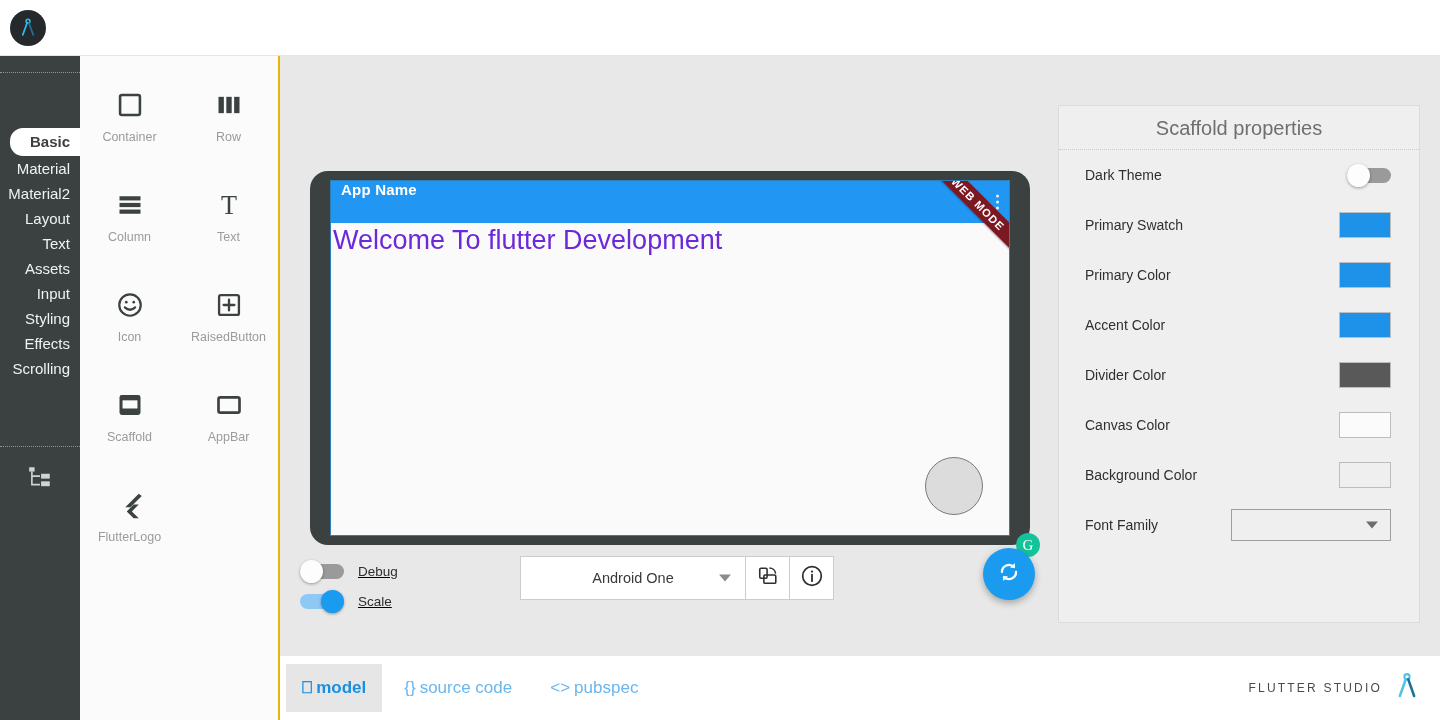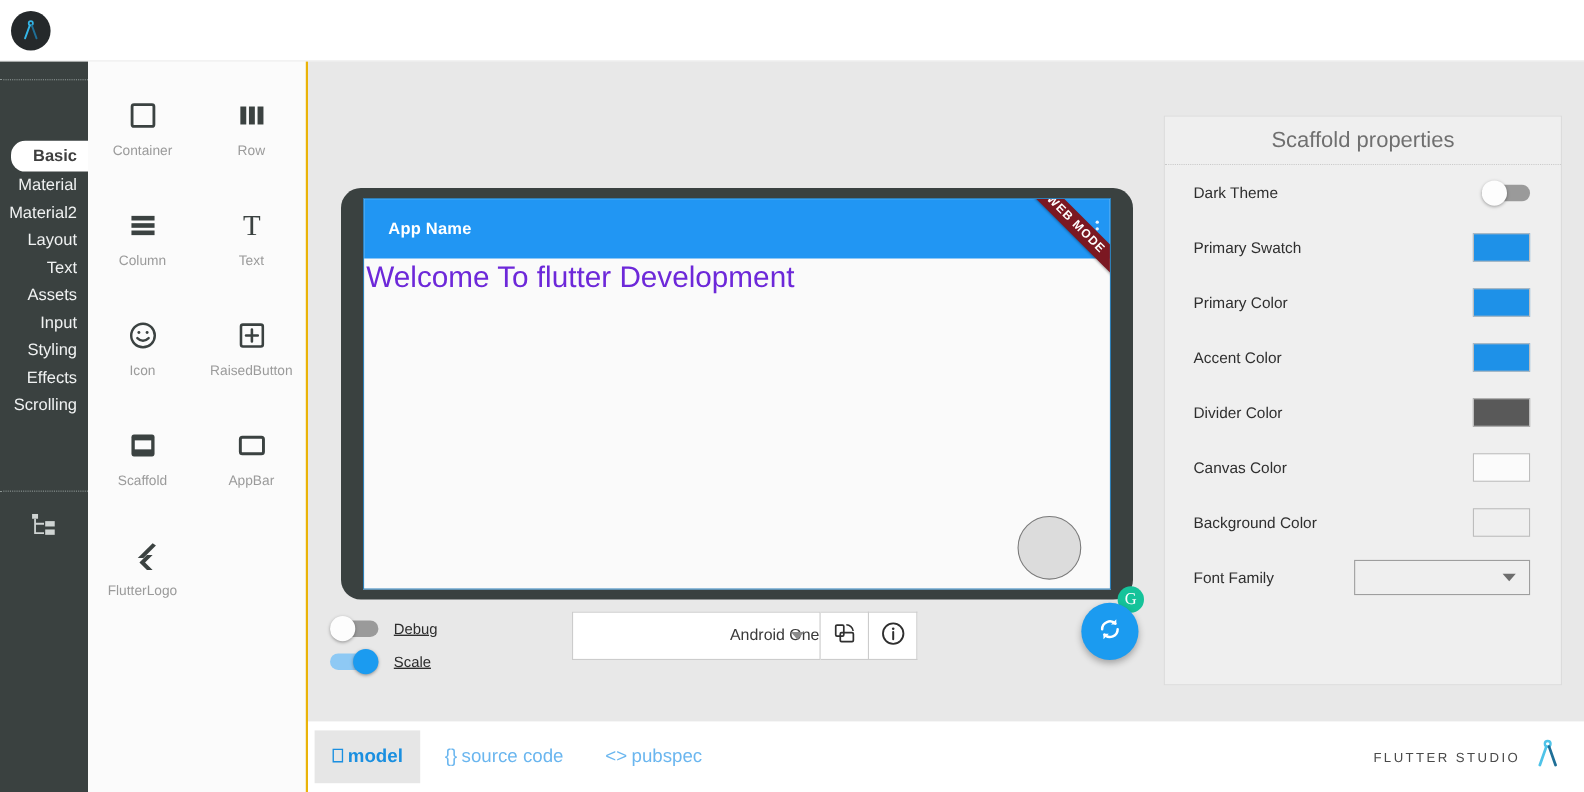--- a/index.html
+++ b/index.html
@@ -76,22 +76,22 @@
   .device {
     width: 720px; height: 374px;
     background: #3a4140; border-radius: 18px;
     padding: 9px 20px; position: relative;
   }
   .device-screen {
     width: 680px; height: 356px; background: #fafafa;
     border: 1.5px solid #2d7fb8; position: relative; overflow: hidden;
   }
   .appbar {
-    height: 54px; background: #2196f3; position: relative;
-    display: flex; align-items: center; padding-left: 22px;
+    height: 42px; background: #2196f3; position: relative;
+    display: flex; align-items: flex-start; padding-left: 10px;
   }
   .appbar-title { color: #ffffff; font-size: 15px; font-weight: bold; letter-spacing: .2px; }
   .appbar-dots {
     position: absolute; right: 10px; top: 50%; transform: translateY(-50%);
     display: flex; flex-direction: column; gap: 3px;
   }
   .appbar-dots i { width: 3px; height: 3px; background: #eaf4fd; border-radius: 50%; display: block; }
   .ribbon {
     position: absolute; right: -44px; top: 14px;
     width: 150px; text-align: center;
@@ -135,21 +135,21 @@
   .switch.on .knob { left: 21px; background: #1b9bf0; }
   .toggle-label { font-size: 13.5px; color: #2d2d2d; margin-left: 14px; }
 
   .device-picker {
     position: absolute; left: 240px; top: 500px;
     display: flex; align-items: stretch;
   }
   .dd {
     width: 226px; height: 44px; background: #fff;
     border: 1px solid #cccccc;
-    display: flex; align-items: center; justify-content: flex-end;
+    display: flex; align-items: center; justify-content: center;
     position: relative; font-size: 14.5px; color: #3a3a3a; cursor: pointer;
   }
   .dd .caret {
     position: absolute; right: 14px; top: 50%; transform: translateY(-50%);
     width: 0; height: 0; border-left: 6px solid transparent;
     border-right: 6px solid transparent; border-top: 7px solid #8c8c8c;
   }
   .icon-btn {
     width: 44px; height: 44px; background: #fff; border: 1px solid #cccccc;
     border-left: none; display: flex; align-items: center; justify-content: center;

